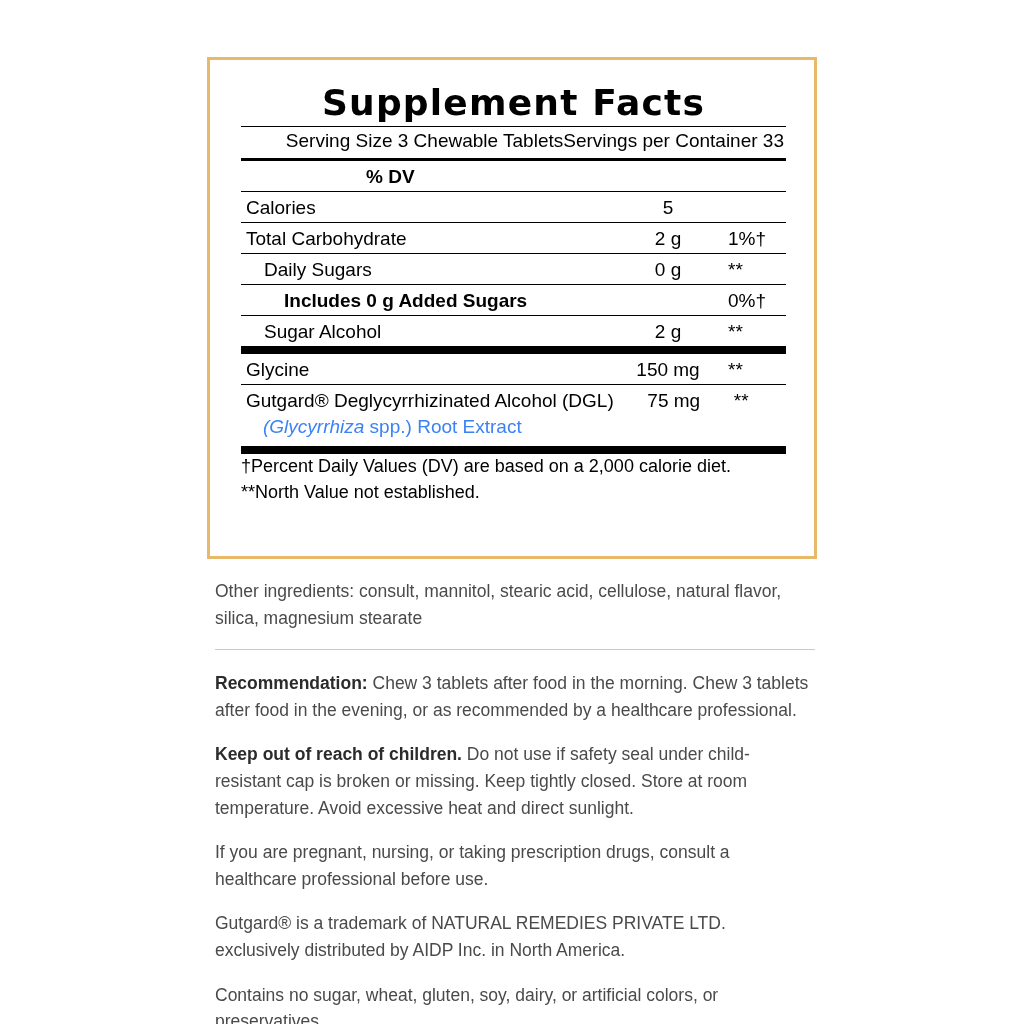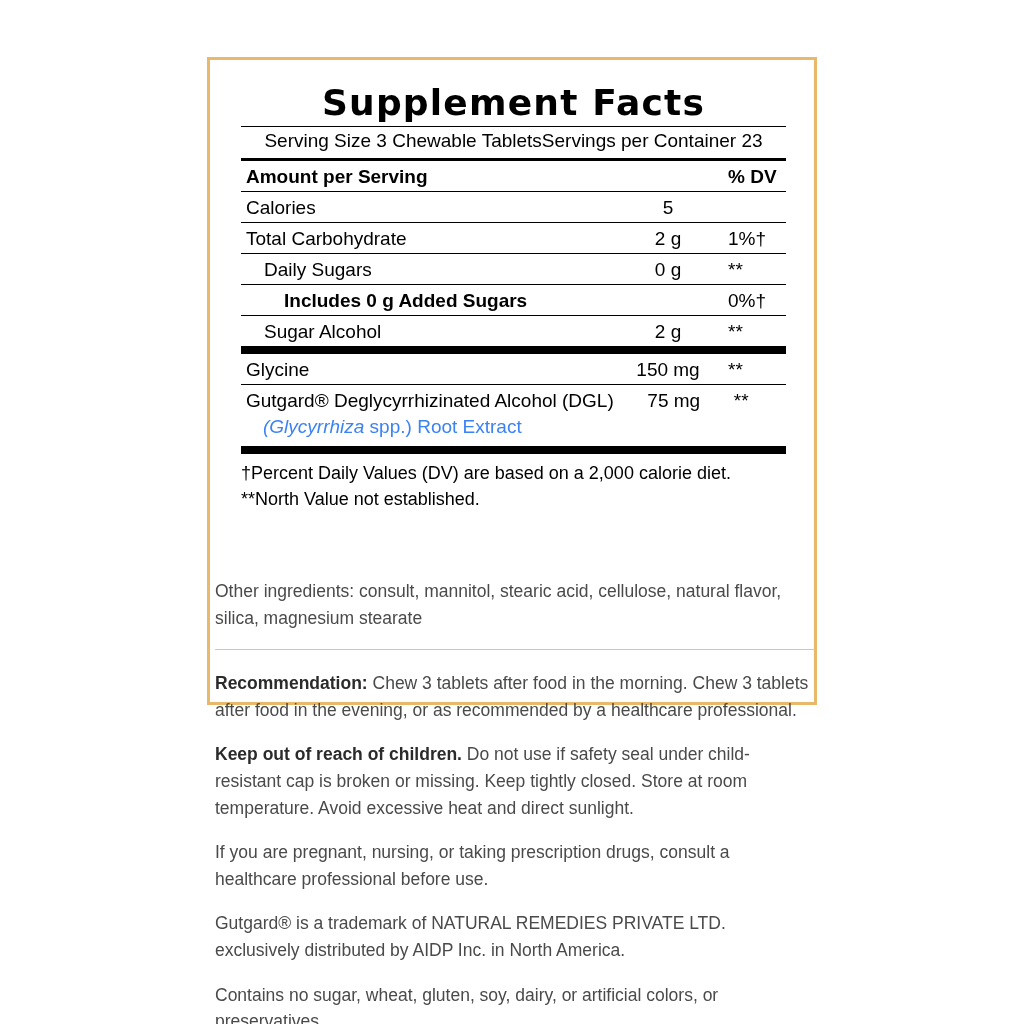--- a/index.html
+++ b/index.html
@@ -22,21 +22,21 @@
     width: 1024px;
     height: 1024px;
   }
 
   
   .sf-panel {
     position: absolute;
     left: 207px;
     top: 57px;
     width: 610px;
-    height: 648px;
+    height: 502px;
     border: 3px solid #e8b96a;
     box-sizing: border-box;
     background: #ffffff;
   }
   .sf-inner {
     position: absolute;
     left: 31px;
     top: 24px;
     width: 545px;
   }
@@ -74,39 +74,38 @@
     flex: 0 0 120px;
     text-align: center;
     white-space: nowrap;
   }
   .sf-row .dv {
     flex: 0 0 56px;
     white-space: nowrap;
   }
   .serv-row {
     display: flex;
-    justify-content: center;
+    justify-content: flex-end;
     font-size: 19px;
     padding: 3px 2px 6px 2px;
     color: #000;
   }
   .bold { font-weight: bold; }
   .ind1 { padding-left: 18px; }
   .ind2 { padding-left: 38px; font-weight: bold; }
   .italic { font-style: italic; }
   .sf-sub {
     font-size: 19px;
     padding-left: 22px;
     line-height: 1.25;
     color: #3b82f6;
   }
   .sf-foot {
     font-size: 18px;
     line-height: 1.35;
-    padding-top: 7px;
     color: #000;
   }
   .sf-indent-box { padding-left: 5px; padding-right: 2px; }
 
   
   .body-text {
     position: absolute;
     left: 215px;
     top: 578px;
     width: 600px;
@@ -128,26 +127,25 @@
 <div class="page">
 
   <div class="sf-panel">
     <div class="sf-inner">
 
       <div class="sf-title">Supplement Facts</div>
       <div class="rule-thin"></div>
 
       <div class="serv-row">
         <span>Serving Size 3 Chewable Tablets</span>
-        <span>Servings per Container 23</span>
+        <span>Servings per Container 33</span>
       </div>
       <div class="rule-med"></div>
 
       <div class="sf-row sf-indent-box">
-        <span class="nm bold">Amount per Serving</span>
         <span class="amt"></span>
         <span class="dv bold">% DV</span>
       </div>
       <div class="rule-hair"></div>
 
       <div class="sf-row sf-indent-box">
         <span class="nm">Calories</span>
         <span class="amt">5</span>
         <span class="dv"></span>
       </div>

